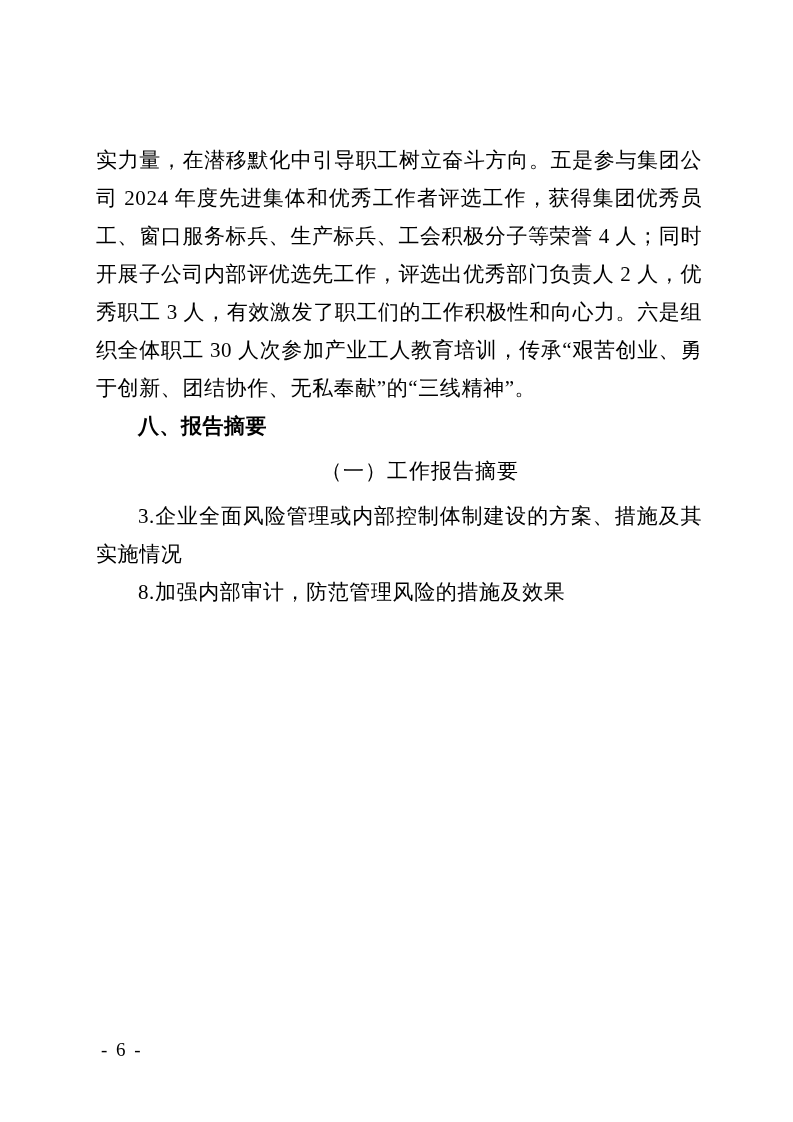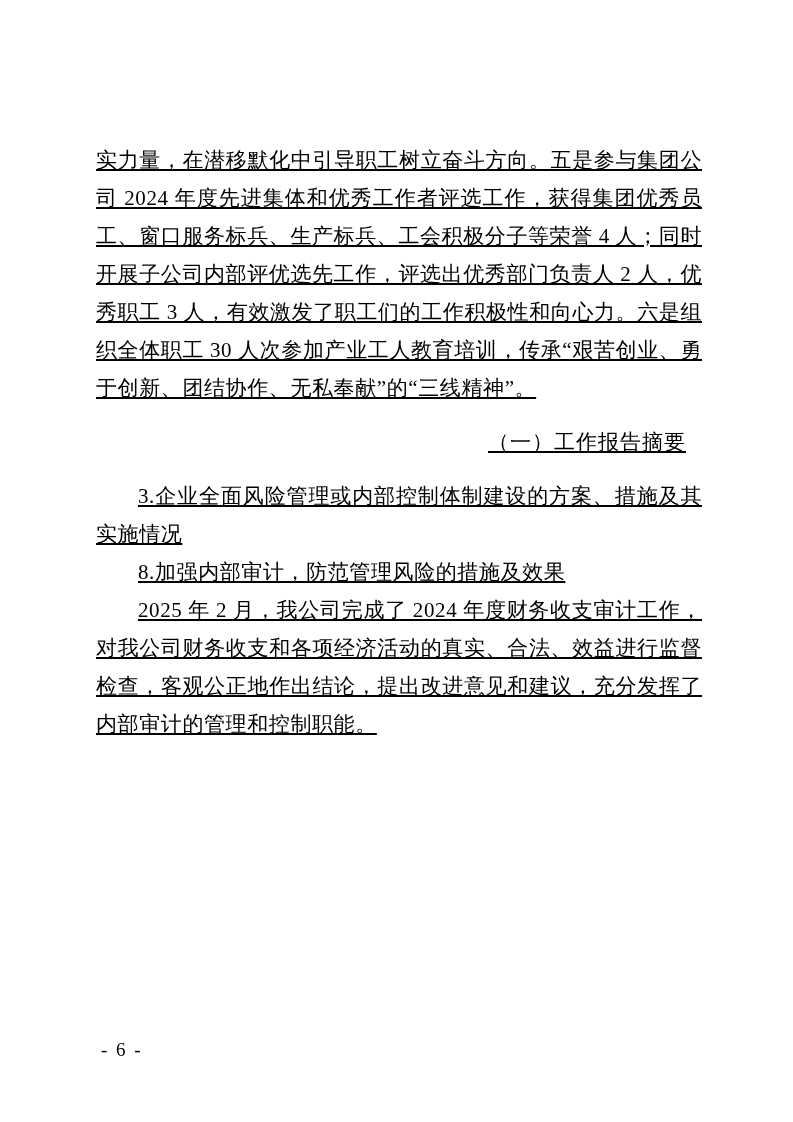--- a/index.html
+++ b/index.html
@@ -19,44 +19,43 @@
     position: absolute;
     left: 96px;
     top: 141px;
     width: 606px;
     font-family: "Liberation Serif", "DejaVu Serif", serif;
     font-size: 21px;
     line-height: 38px;
     text-align: justify;
     text-justify: inter-ideograph;
     letter-spacing: 0.6px;
-    text-decoration: underline;
   }
   .para {
     margin: 0;
     text-indent: 2em;
     word-break: break-all;
   }
   .para.no-indent {
     text-indent: 0;
   }
   .heading {
     margin: 0;
     text-indent: 2em;
     text-align: left;
     font-family: "Liberation Sans", "DejaVu Sans", sans-serif;
     font-weight: 700;
     font-size: 21px;
     line-height: 38px;
     letter-spacing: 0.5px;
   }
   .subheading {
-    margin: 16px;
+    margin: 7px;
     text-indent: 2em;
-    text-align: right;
+    text-align: center;
     font-family: "Liberation Serif", "DejaVu Serif", serif;
     font-size: 21px;
     line-height: 38px;
     letter-spacing: 1px;
   }
   .footer-page-number {
     position: absolute;
     left: 101px;
     top: 1038px;
     font-family: "Liberation Serif", "DejaVu Serif", serif;
@@ -65,19 +64,19 @@
     letter-spacing: 2px;
     color: #000000;
   }
 </style>
 </head>
 <body>
 
 <div class="page">
   <div class="content">
     <p class="para no-indent">实力量，在潜移默化中引导职工树立奋斗方向。五是参与集团公司 2024 年度先进集体和优秀工作者评选工作，获得集团优秀员工、窗口服务标兵、生产标兵、工会积极分子等荣誉 4 人；同时开展子公司内部评优选先工作，评选出优秀部门负责人 2 人，优秀职工 3 人，有效激发了职工们的工作积极性和向心力。六是组织全体职工 30 人次参加产业工人教育培训，传承“艰苦创业、勇于创新、团结协作、无私奉献”的“三线精神”。</p>
+    <p class="heading">八、报告摘要</p>
     <p class="subheading">（一）工作报告摘要</p>
     <p class="para">3.企业全面风险管理或内部控制体制建设的方案、措施及其实施情况</p>
     <p class="para">8.加强内部审计，防范管理风险的措施及效果</p>
-    <p class="para">2025 年 2 月，我公司完成了 2024 年度财务收支审计工作，对我公司财务收支和各项经济活动的真实、合法、效益进行监督检查，客观公正地作出结论，提出改进意见和建议，充分发挥了内部审计的管理和控制职能。</p>
   </div>
   <div class="footer-page-number">- 6 -</div>
 </div>
 
 </body></html>

